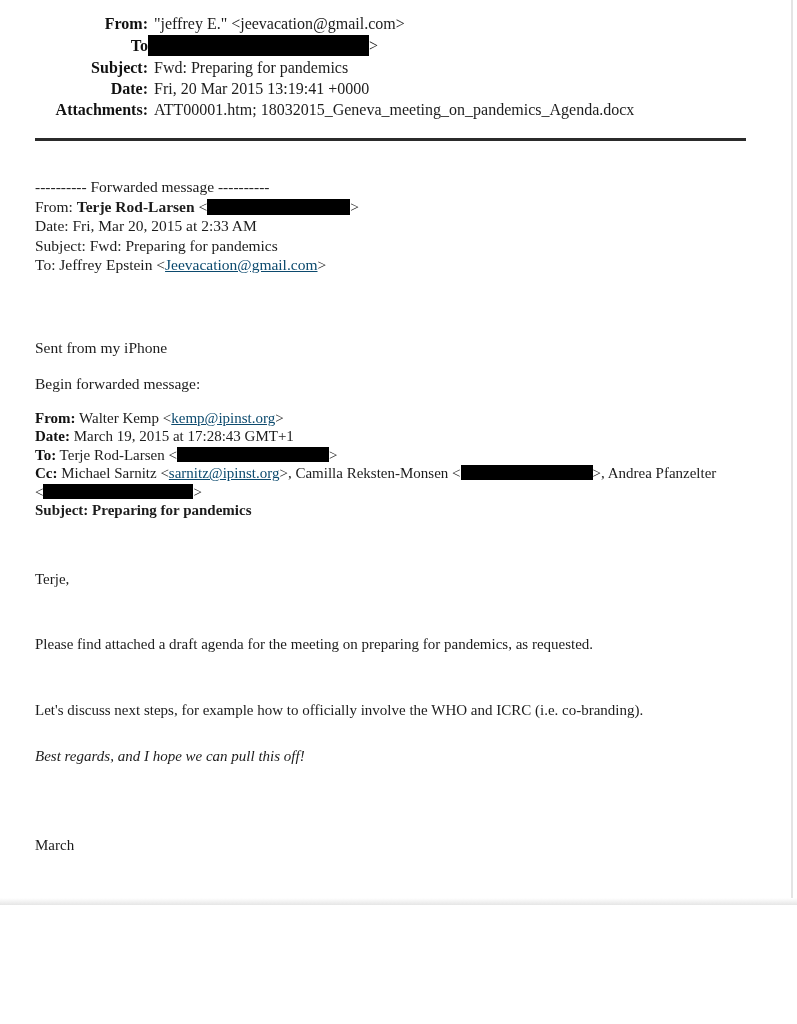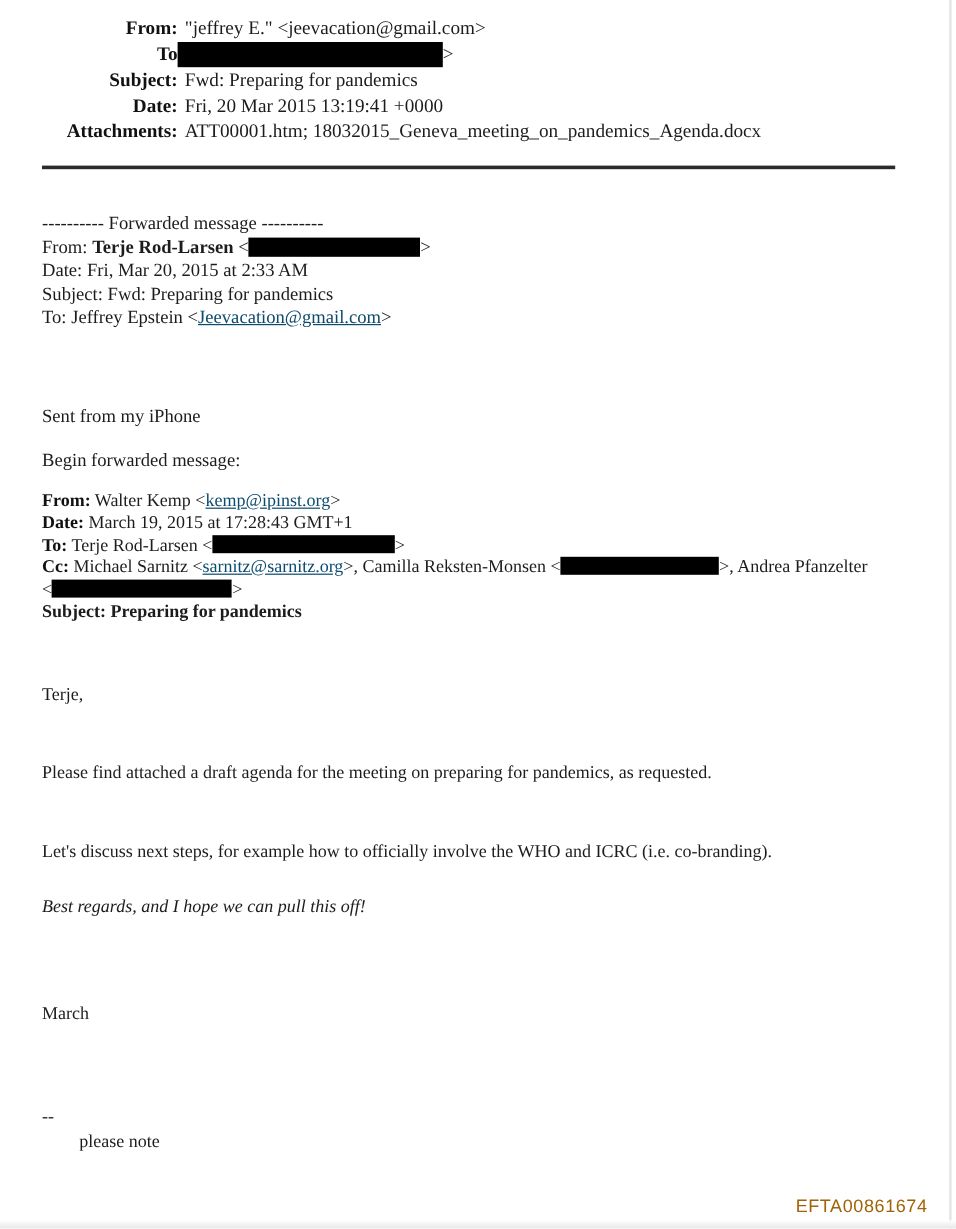--- a/index.html
+++ b/index.html
@@ -1,17 +1,17 @@
 <!DOCTYPE html>
 <html><head>
 <meta charset="utf-8">
 <style>
   html,body { margin:0; padding:0; background:#ffffff; }
   .page {
-    position:relative; width:797px; height:1024px; margin:0 auto;
+    position:relative; width:797px; height:905px; margin:0 auto;
     background:#ffffff; overflow:hidden;
     font-family:"Liberation Serif", serif; color:#1c1c1c;
   }
   
   .hdr-row { position:absolute; left:0; display:flex; width:780px; font-size:16px; line-height:21px; }
   .hdr-label { flex:none; width:148px; text-align:right; font-weight:bold; color:#111; }
   .hdr-value { margin-left:6px; white-space:nowrap; }
   .r-from { top:13px; } .r-to { top:35px; } .r-subj { top:57px; } .r-date { top:78px; } .r-att { top:99px; }
   .redact { display:inline-block; background:#000; vertical-align:middle; }
   .redact-to-top { width:221px; height:21px; vertical-align:top; }
@@ -97,21 +97,21 @@
     <div>
       <b>From:</b><span> Walter Kemp &lt;</span><span class="link">kemp@ipinst.org</span><span>&gt;</span>
     </div>
     <div>
       <b>Date:</b><span> March 19, 2015 at 17:28:43 GMT+1</span>
     </div>
     <div>
       <b>To:</b><span> Terje Rod-Larsen &lt;</span><span class="redact bar-to"></span><span>&gt;</span>
     </div>
     <div>
-      <b>Cc:</b><span> Michael Sarnitz &lt;</span><span class="link">sarnitz@sarnitz.org</span><span>&gt;, Camilla Reksten-Monsen &lt;</span><span class="redact bar-cc1"></span><span>&gt;, Andrea Pfanzelter</span>
+      <b>Cc:</b><span> Michael Sarnitz &lt;</span><span class="link">sarnitz@ipinst.org</span><span>&gt;, Camilla Reksten-Monsen &lt;</span><span class="redact bar-cc1"></span><span>&gt;, Andrea Pfanzelter</span>
     </div>
     <div>
       <span>&lt;</span><span class="redact bar-cc2"></span><span>&gt;</span>
     </div>
     <div class="subj">Subject: Preparing for pandemics</div>
   </div>
 
   <div class="body-line b-greet">Terje,</div>
   <div class="body-line b-p1">Please find attached a draft agenda for the meeting on preparing for pandemics, as requested.</div>
   <div class="body-line b-p2">Let's discuss next steps, for example how to officially involve the WHO and ICRC (i.e. co-branding).</div>

